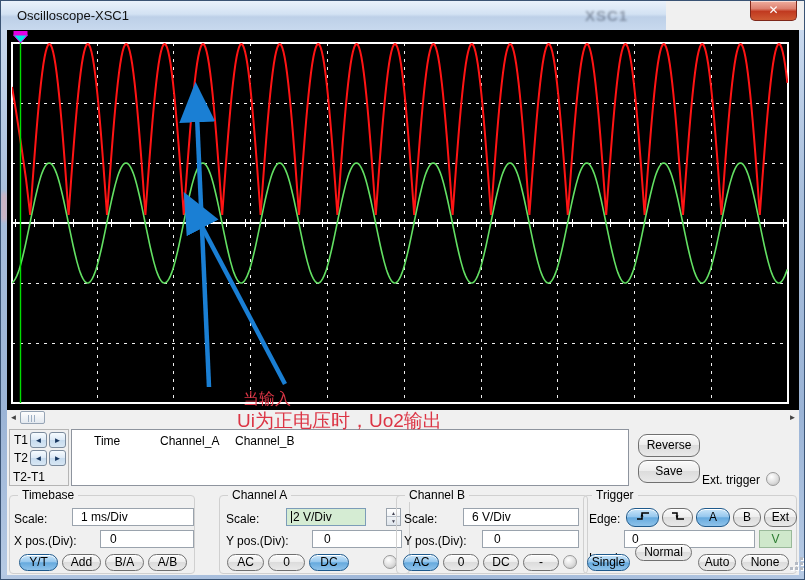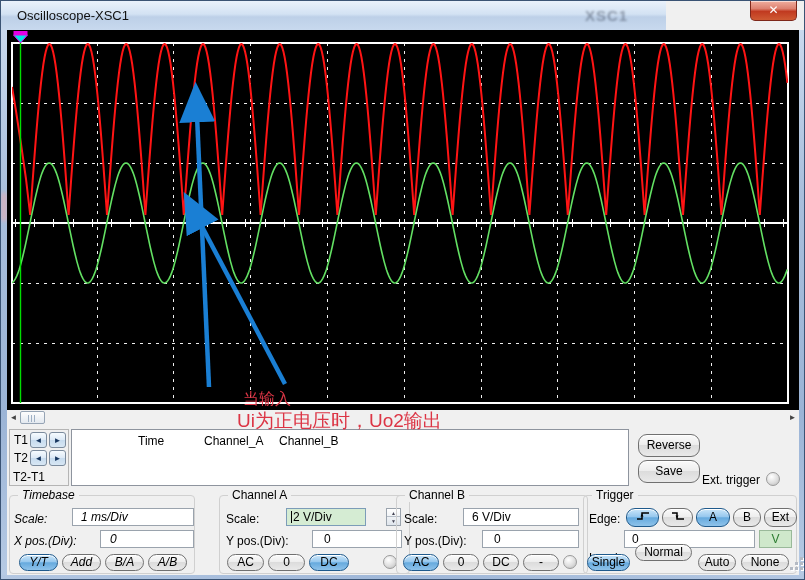--- a/index.html
+++ b/index.html
@@ -31,21 +31,21 @@
     background:linear-gradient(#fdfdfd,#e3e9f0);}
   .sb-grip{position:absolute;left:7px;top:3px;width:9px;height:7px;
     background:repeating-linear-gradient(90deg,#9fb0c4 0 1px,transparent 1px 3px);}
   
   .t-box{position:absolute;left:8px;top:428px;width:60px;height:57px;border:1px solid #b5b5b5;}
   .t-label{position:absolute;font-size:12px;}
   .t-arrow{position:absolute;width:17px;height:16px;border:1px solid #7b8b9d;border-radius:3px;
     background:linear-gradient(#f6fbff,#dce9f5 50%,#c6dbee 51%,#d8e7f4);
     font-size:8px;color:#16355e;text-align:center;line-height:15px;font-weight:bold;}
   .readout{position:absolute;left:70px;top:428px;width:558px;height:57px;background:#fff;border:1px solid #8e949e;}
-  .col-h{position:absolute;top:4px;font-size:12px;margin-left:44px;}
+  .col-h{position:absolute;top:4px;font-size:12px;}
   .btn{position:absolute;height:17px;border:1px solid #707070;border-radius:9px;
     background:linear-gradient(#fafafa,#eee 45%,#dcdcdc 50%,#e9e9e9);
     font-size:12px;text-align:center;line-height:15px;box-shadow:inset 0 1px 0 #fff;cursor:default;}
   .btn.big{height:23px;line-height:21px;}
   .btn.active{background:linear-gradient(#cbe6f9,#97c8ee 45%,#66aade 52%,#8fc3ea);border-color:#1f5a8c;}
   .ext-label{position:absolute;left:701px;top:472px;font-size:12px;}
   .led{position:absolute;width:14px;height:14px;border-radius:50%;border:1px solid #9a9a9a;
     background:radial-gradient(circle at 38% 32%,#fff,#dedede 55%,#b9b9b9);}
   
   .grp{position:absolute;top:494px;height:79px;border:1px solid #d0d0d0;border-radius:4px;}
@@ -187,21 +187,21 @@
   <div class="readout">
     <span class="col-h" style="left:22px;">Time</span>
     <span class="col-h" style="left:88px;">Channel_A</span>
     <span class="col-h" style="left:163px;">Channel_B</span>
   </div>
   <div class="btn big" style="left:637px;top:433px;width:62px;">Reverse</div>
   <div class="btn big" style="left:637px;top:459px;width:62px;">Save</div>
   <span class="ext-label" style="position: absolute; left: 701px; top: 472px;">Ext. trigger</span>
   <div class="led" style="left:765px;top:471px;"></div>
 
-  <div class="grp" style="left:8px;width:186px;font-style:italic;">
+  <div class="grp" style="left:8px;width:186px;">
     <span class="legend">Timebase</span>
     <span class="lbl" style="left:4px;top:16px;">Scale:</span>
     <div class="tbx" style="left:62px;top:12px;width:122px;padding-left:8px;">1 ms/Div</div>
     <span class="lbl" style="left:4px;top:38px;">X pos.(Div):</span>
     <div class="tbx" style="left:90px;top:34px;width:94px;padding-left:9px;">0</div>
     <div class="btn active" style="left:9px;top:58px;width:39px;">Y/T</div>
     <div class="btn" style="left:52px;top:58px;width:39px;">Add</div>
     <div class="btn" style="left:95px;top:58px;width:39px;">B/A</div>
     <div class="btn" style="left:138px;top:58px;width:39px;">A/B</div>
   </div>

